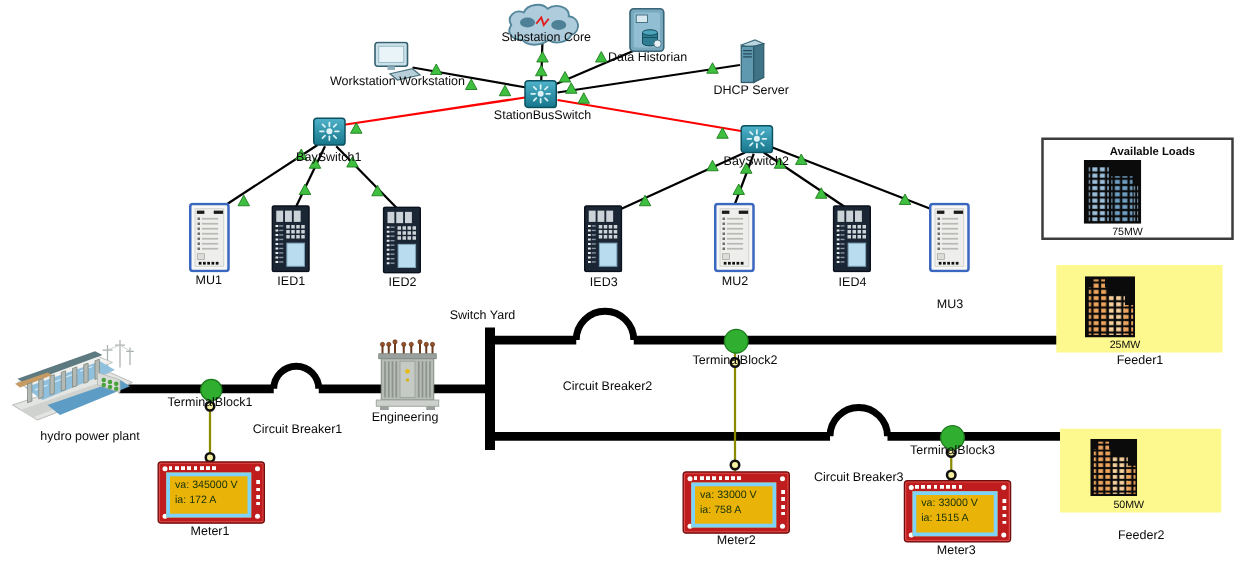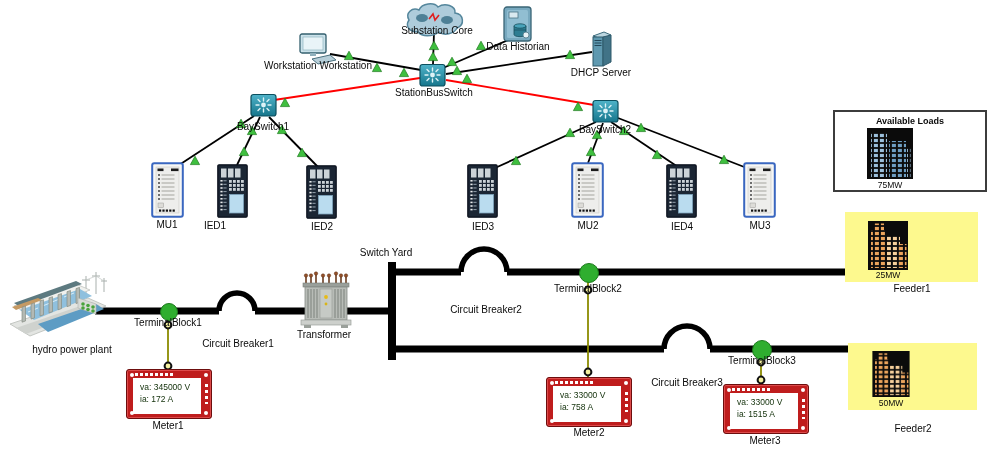--- a/index.html
+++ b/index.html
@@ -6,26 +6,26 @@
   .stage{position:relative;width:1000px;height:462px;background:#ffffff;overflow:hidden;
          font-family:"Liberation Sans",sans-serif;}
   .layer{position:absolute;left:0;top:0;}
   .lbl{position:absolute;transform:translateX(-50%);font-size:10px;line-height:10px;color:#0a0a0a;
        white-space:nowrap;z-index:40;}
   .dev{position:absolute;z-index:30;}
   .tb{position:absolute;border-radius:50%;background:#2fae2f;border:1px solid #1d7a1d;z-index:35;}
   
   .feeder{position:absolute;background:#fdf98e;z-index:20;}
   .loads{position:absolute;background:#ffffff;border:2px solid #3c3c3c;z-index:20;}
-  .boxlbl{position:absolute;transform:translateX(-50%);font-size:8.5px;color:#0a0a0a;white-space:nowrap;}
+  .boxlbl{position:absolute;transform:translateX(-50%);font-size:8.5px;color:#0a0a0a;white-space:nowrap;margin-left:12px;}
   
   .meter{position:absolute;width:84px;height:48px;background:#bf1d1d;border:1px solid #6d0d0d;
          border-radius:3px;box-shadow:inset 0 0 0 1px #dd4b4b;z-index:30;}
-  .m-scr{position:absolute;left:6px;top:8px;width:62px;height:30px;background:#ffffff;
-         border:3px solid #ffffff;}
+  .m-scr{position:absolute;left:6px;top:8px;width:62px;height:30px;background:#eab308;
+         border:3px solid #7dd3fc;}
   .m-line{font-size:8.5px;line-height:11px;color:#12300a;padding-left:4px;padding-top:1px;white-space:nowrap;}
   .m-dots-top{position:absolute;top:2.5px;left:8px;width:40px;height:3px;
          background:repeating-linear-gradient(90deg,#fff 0 3px,rgba(0,0,0,0) 3px 5px);}
   .m-dots-right{position:absolute;right:3px;top:14px;width:3px;height:20px;
          background:repeating-linear-gradient(180deg,#fff 0 3px,rgba(0,0,0,0) 3px 6px);}
   .m-corner{position:absolute;left:2.5px;top:2.5px;width:4px;height:4px;border-radius:50%;background:#fff;
          box-shadow:74px 0 0 #fff,0 38px 0 #fff,74px 38px 0 #fff;}
 </style>
 </head>
 <body>
@@ -470,30 +470,30 @@
   </div>
 
   <div class="lbl" style="left:437px;top:26px">Substation Core</div>
   <div class="lbl" style="left:318px;top:61px">Workstation Workstation</div>
   <div class="lbl" style="left:518px;top:42px">Data Historian</div>
   <div class="lbl" style="left:601px;top:68px">DHCP Server</div>
   <div class="lbl" style="left:434px;top:88px">StationBusSwitch</div>
   <div class="lbl" style="left:263px;top:122px">BaySwitch1</div>
   <div class="lbl" style="left:605px;top:125px">BaySwitch2</div>
   <div class="lbl" style="left:167px;top:220px">MU1</div>
-  <div class="lbl" style="left:215px;top:221px">IED1</div>
+  <div class="lbl" style="left:233px;top:221px">IED1</div>
   <div class="lbl" style="left:322px;top:222px">IED2</div>
   <div class="lbl" style="left:483px;top:222px">IED3</div>
   <div class="lbl" style="left:588px;top:221px">MU2</div>
   <div class="lbl" style="left:682px;top:222px">IED4</div>
-  <div class="lbl" style="left:760px;top:221px">MU3</div>
+  <div class="lbl" style="left:760px;top:239px">MU3</div>
 
   <div class="lbl" style="left:72px;top:345px">hydro power plant</div>
   <div class="lbl" style="left:386px;top:248px">Switch Yard</div>
-  <div class="lbl" style="left:324px;top:330px">Transformer</div>
+  <div class="lbl" style="left:324px;top:330px">Engineering</div>
   <div class="lbl" style="left:168px;top:318px">TerminalBlock1</div>
   <div class="lbl" style="left:588px;top:284px">TerminalBlock2</div>
   <div class="lbl" style="left:762px;top:356px">TerminalBlock3</div>
   <div class="lbl" style="left:238px;top:339px">Circuit Breaker1</div>
   <div class="lbl" style="left:486px;top:305px">Circuit Breaker2</div>
   <div class="lbl" style="left:687px;top:378px">Circuit Breaker3</div>
   <div class="lbl" style="left:168px;top:421px">Meter1</div>
   <div class="lbl" style="left:589px;top:428px">Meter2</div>
   <div class="lbl" style="left:765px;top:436px">Meter3</div>
   <div class="lbl" style="left:912px;top:284px">Feeder1</div>

